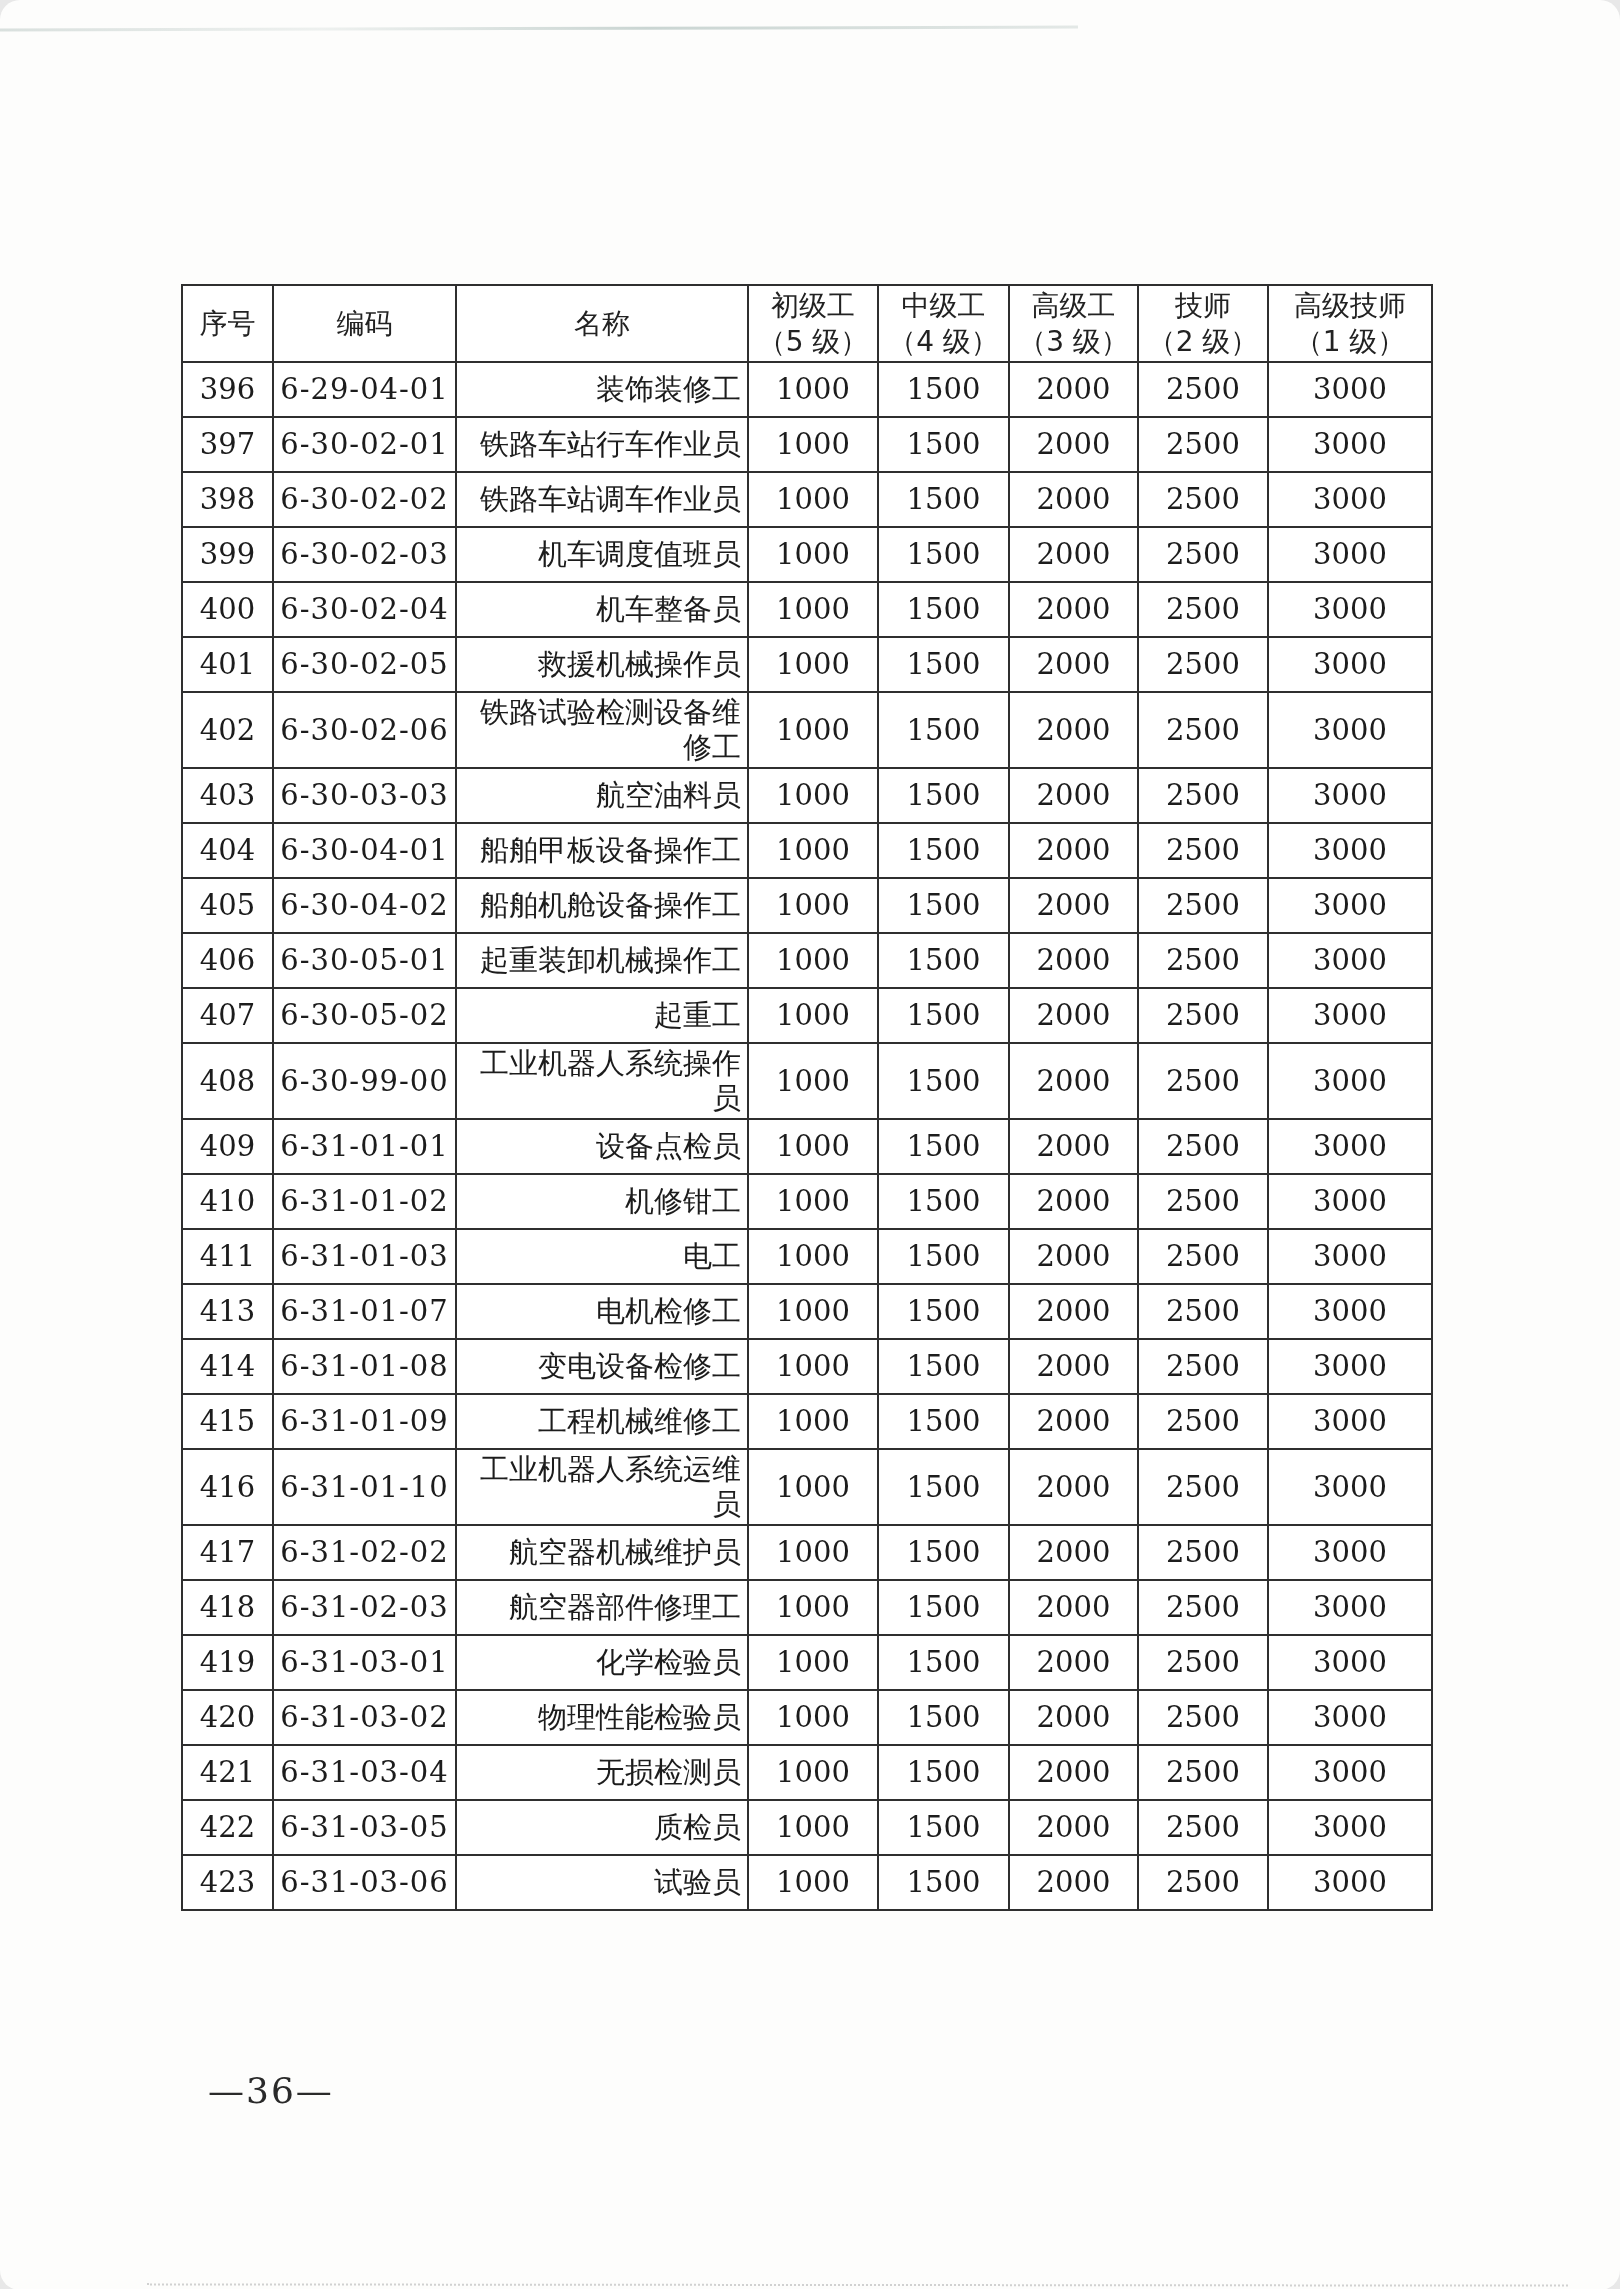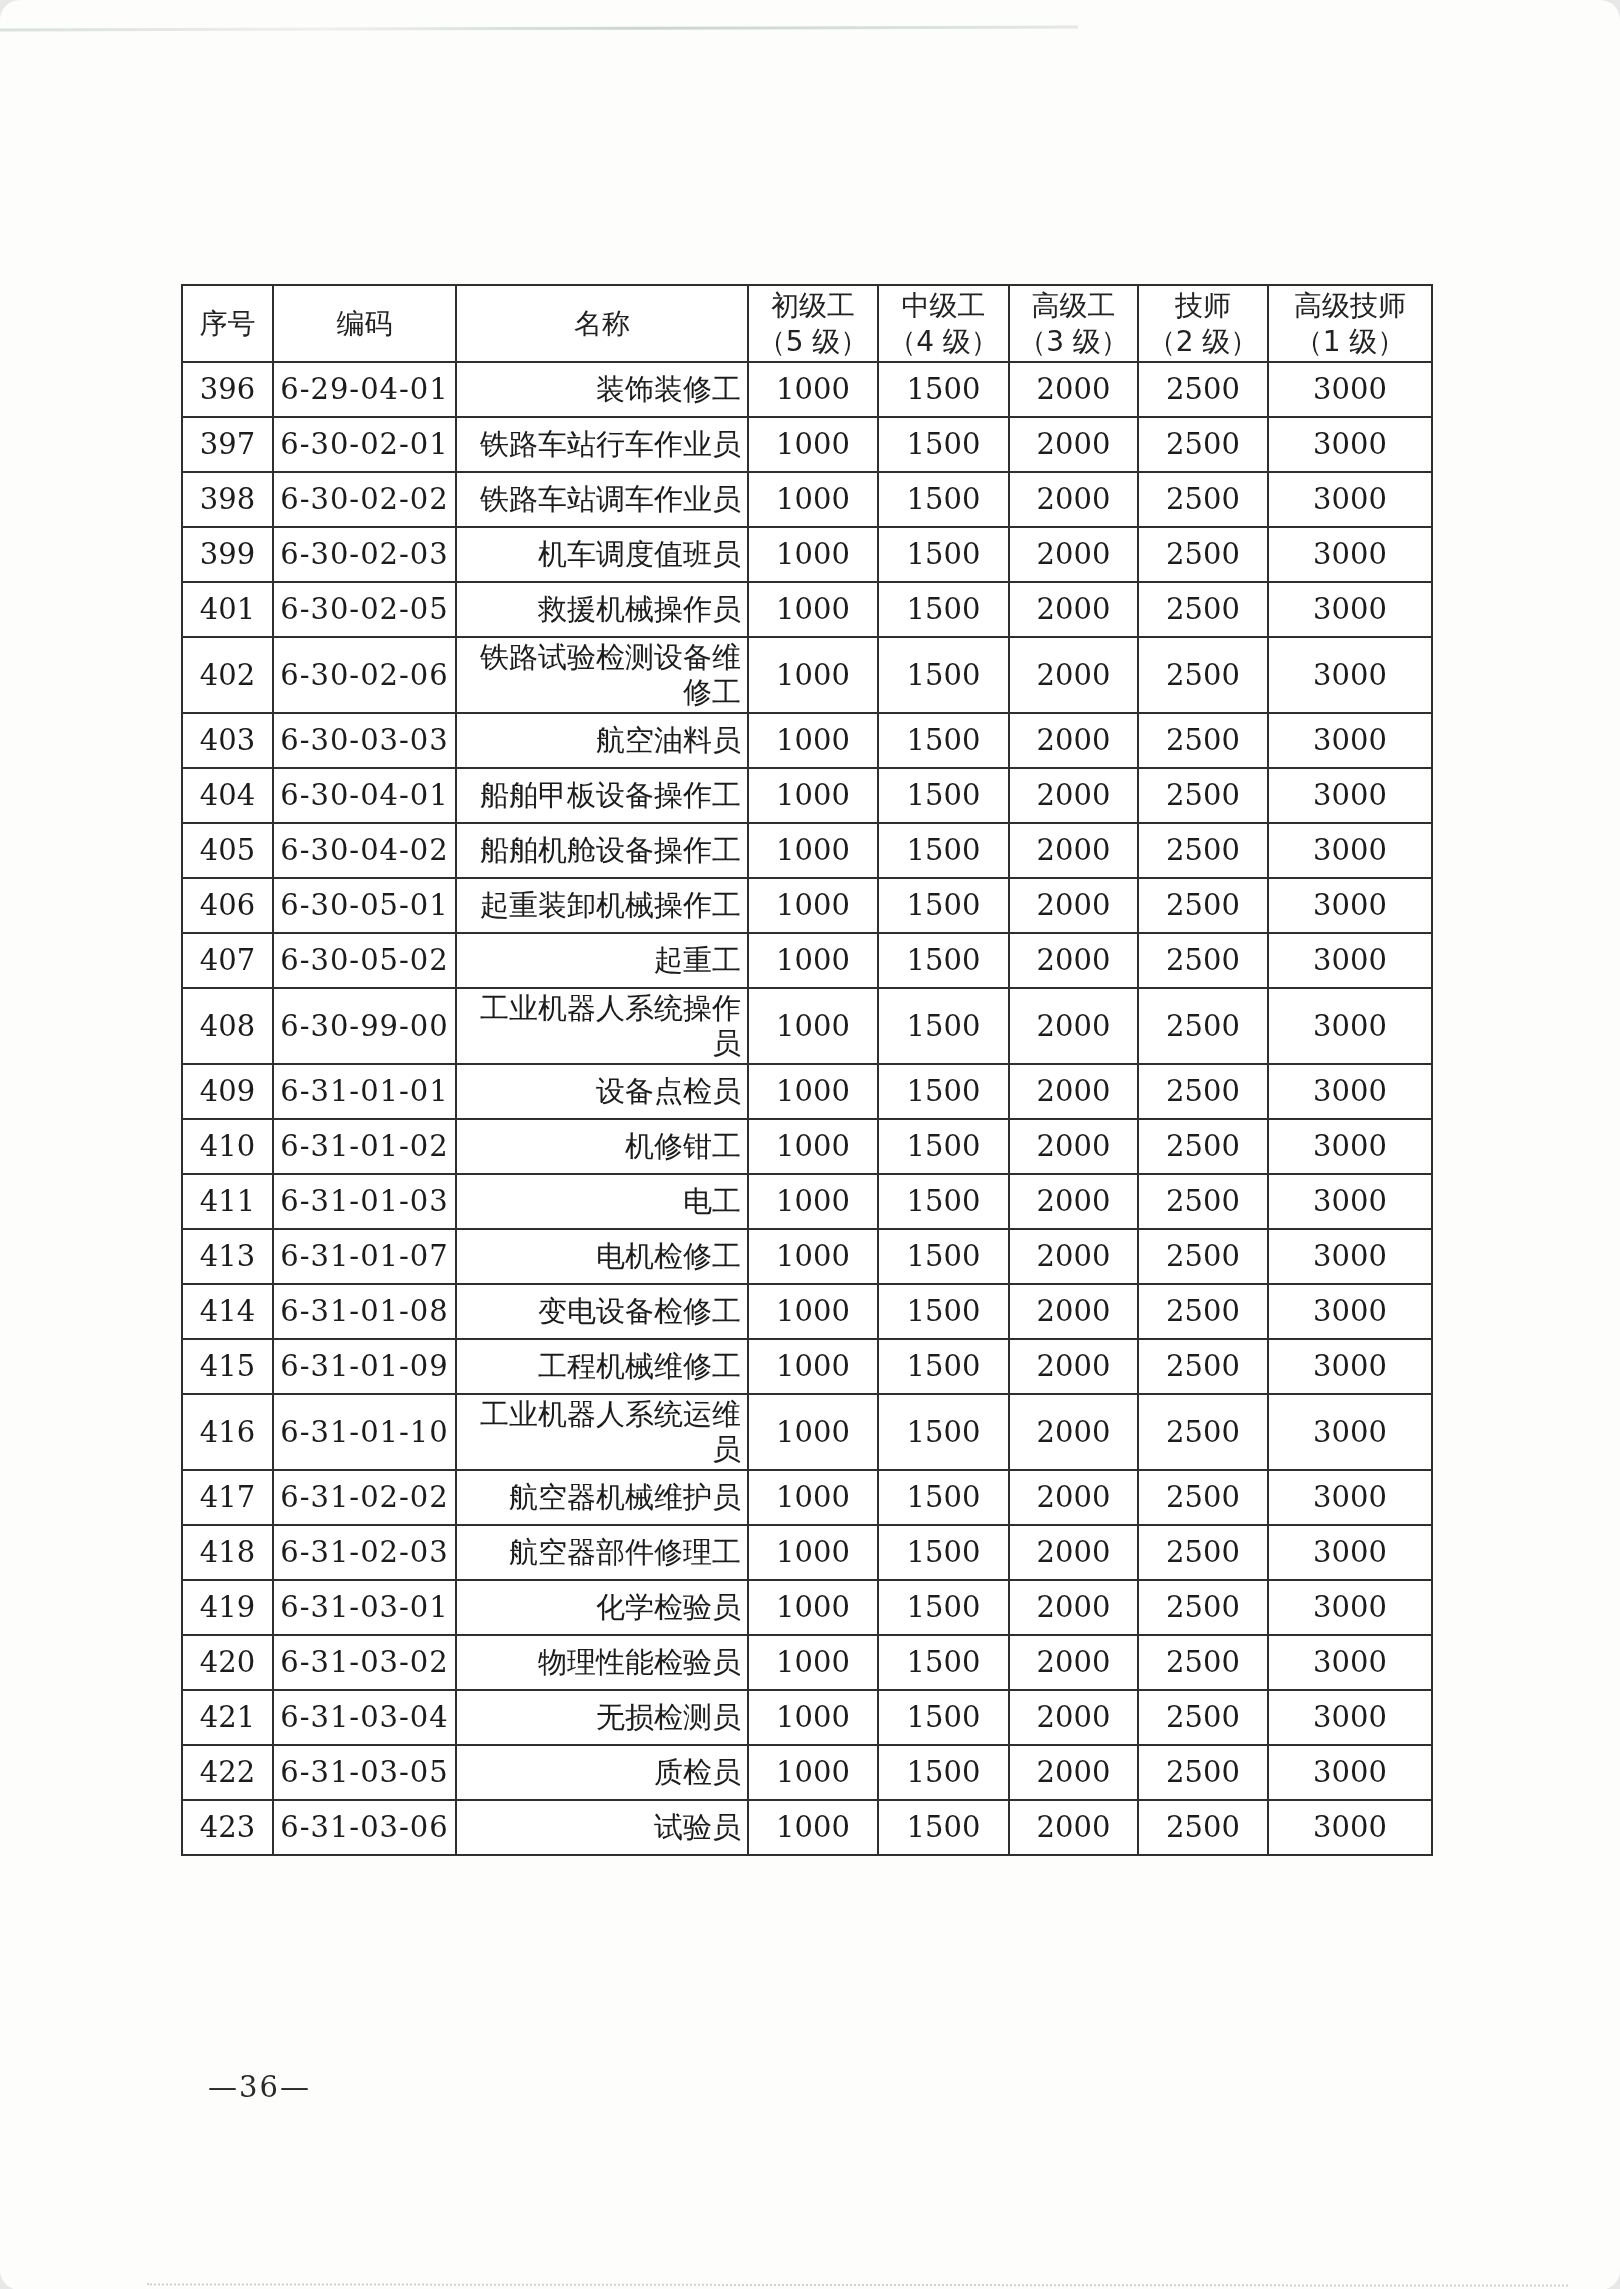--- a/index.html
+++ b/index.html
@@ -83,21 +83,21 @@
     padding: 2px 5.9px 2px 13.7px;
     word-break: break-all;
   }
   table.skill-table td.code-cell {
     letter-spacing: 1px;
   }
   .page-number {
     position: absolute;
     left: 208px;
     top: 2070px;
-    font-size: 29px;
+    font-size: 36px;
     letter-spacing: 2px;
     color: #2a2a2a;
     font-family: "DejaVu Serif", "Liberation Serif", serif;
     text-align: center;
   }
 </style>
 </head>
 <body>
 
 <div class="page">
@@ -183,20 +183,30 @@
           <td>399</td>
           <td class="code-cell">6-30-02-03</td>
           <td class="name-cell">机车调度值班员</td>
           <td>1000</td>
           <td>1500</td>
           <td>2000</td>
           <td>2500</td>
           <td>3000</td>
         </tr>
         <tr>
+          <td>400</td>
+          <td class="code-cell">6-30-02-04</td>
+          <td class="name-cell">机车整备员</td>
+          <td>1000</td>
+          <td>1500</td>
+          <td>2000</td>
+          <td>2500</td>
+          <td>3000</td>
+        </tr>
+        <tr>
           <td>401</td>
           <td class="code-cell">6-30-02-05</td>
           <td class="name-cell">救援机械操作员</td>
           <td>1000</td>
           <td>1500</td>
           <td>2000</td>
           <td>2500</td>
           <td>3000</td>
         </tr>
         <tr>

